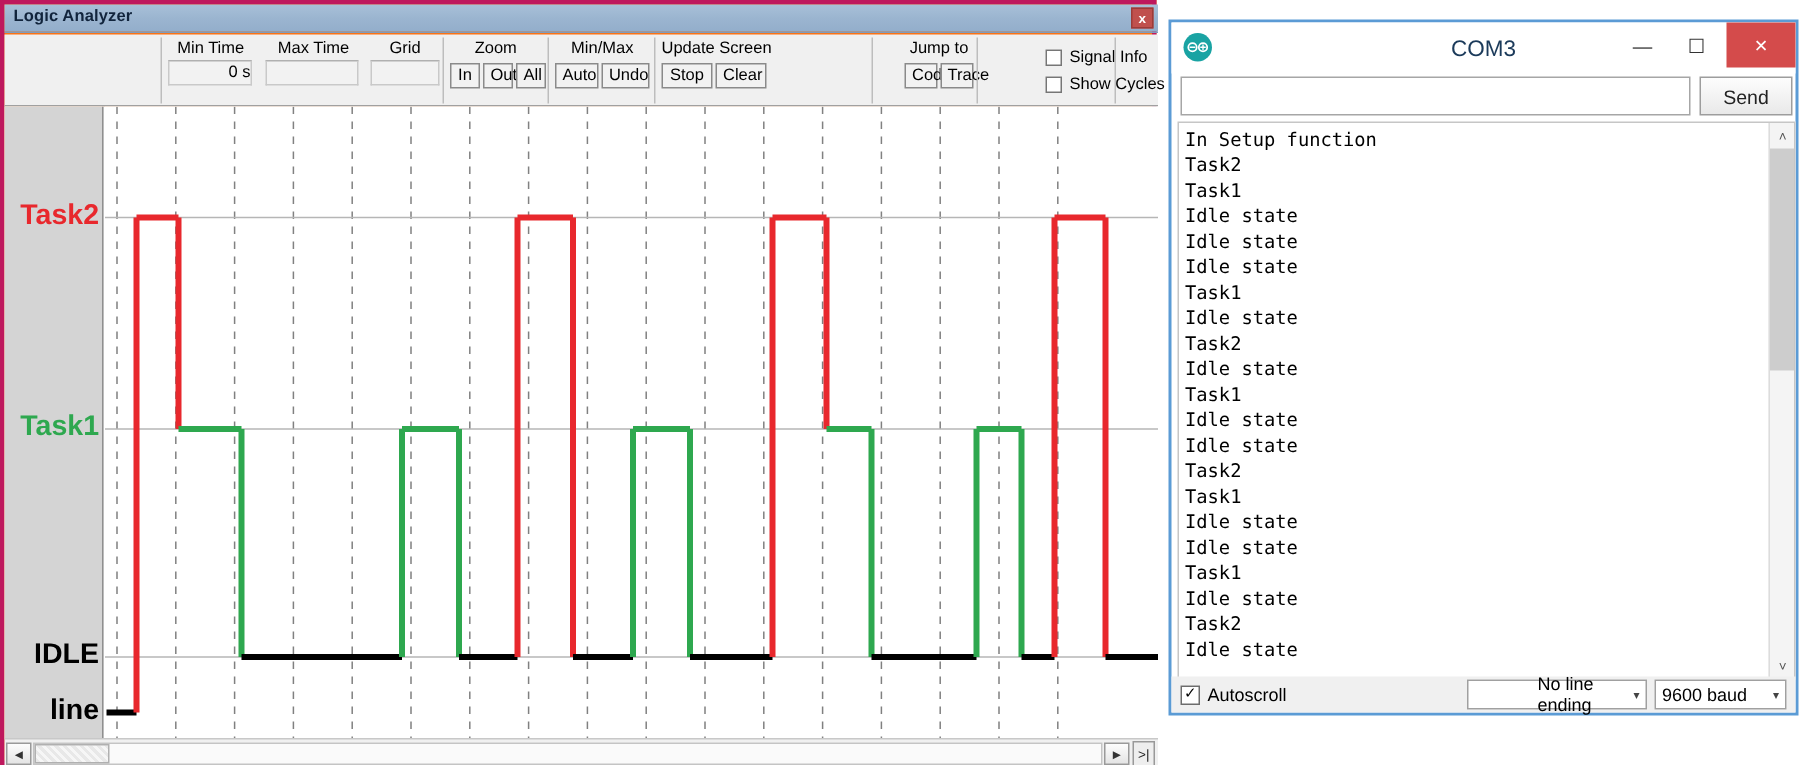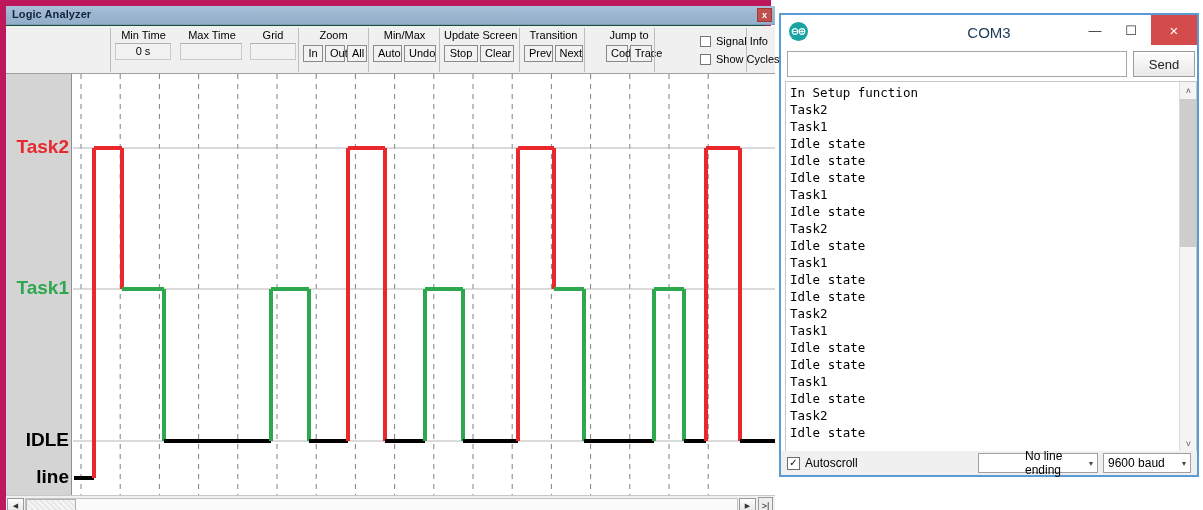--- a/index.html
+++ b/index.html
@@ -8,22 +8,22 @@
     width: 1203px; height: 510px;
     background: #ffffff;
     font-family: "Liberation Sans", sans-serif;
     overflow: hidden;
   }
   #root { position: relative; width: 1203px; height: 510px; background: #ffffff; }
 
   
   #la-window {
     position: absolute; left: 0; top: 0; width: 771px; height: 510px;
-    background: #14532d;
-    border: 6px solid #be185d;
+    background: #f97316;
+    border: 3px solid #be185d;
   }
   #la-titlebar {
     position: absolute; left: 0; top: 0; width: 769px; height: 19px;
     background: linear-gradient(to bottom, #a8c0d8 0%, #9bb5d0 50%, #93aecb 100%);
     border-bottom: 1px solid #7e9cbd;
   }
   #la-title {
     position: absolute; left: 6px; top: 2px;
     font-size: 11px; font-weight: bold; color: #11243c;
     letter-spacing: .1px;
@@ -62,21 +62,21 @@
     text-align: center; cursor: pointer;
     font-family: "Liberation Sans", sans-serif;
     white-space: nowrap;
   }
   .tb-field {
     background: #f2f2f2;
     border: 1px solid #c9c9c9;
     border-top-color: #b0b0b0;
     font-size: 11px; color: #000;
     height: 17px; line-height: 15px;
-    text-align: center;
+    text-align: right;
     overflow: hidden; white-space: nowrap;
   }
   .tb-chk-row { display: flex; align-items: center; gap: 5px; height: 18px; margin-left: 41px; }
   .tb-chk-box {
     width: 11px; height: 11px;
     background: #fff; border: 1px solid #767676;
     flex: 0 0 auto;
   }
   .tb-chk-lbl { font-size: 11px; color: #000; white-space: nowrap; }
 
@@ -281,27 +281,20 @@
       </div>
 
       <div class="tb-group" style="left:433px;width:76px;">
         <div class="tb-caption">Update Screen</div>
         <div class="tb-row">
           <div class="tb-btn" style="width:34px">Stop</div>
           <div class="tb-btn" style="width:34px">Clear</div>
         </div>
       </div>
 
-      <div class="tb-group" style="left:513px;width:64px;">
-        <div class="tb-caption">Transition</div>
-        <div class="tb-row">
-          <div class="tb-btn">Prev</div>
-          <div class="tb-btn">Next</div>
-        </div>
-      </div>
 
       <div class="tb-group" style="left:578px;width:68px;padding-left:21px;">
         <div class="tb-caption">Jump to</div>
         <div class="tb-row">
           <div class="tb-btn">Code</div>
           <div class="tb-btn">Trace</div>
         </div>
       </div>
 
       <div class="tb-group" style="left:648px;width:86px;padding-top:4px;">

